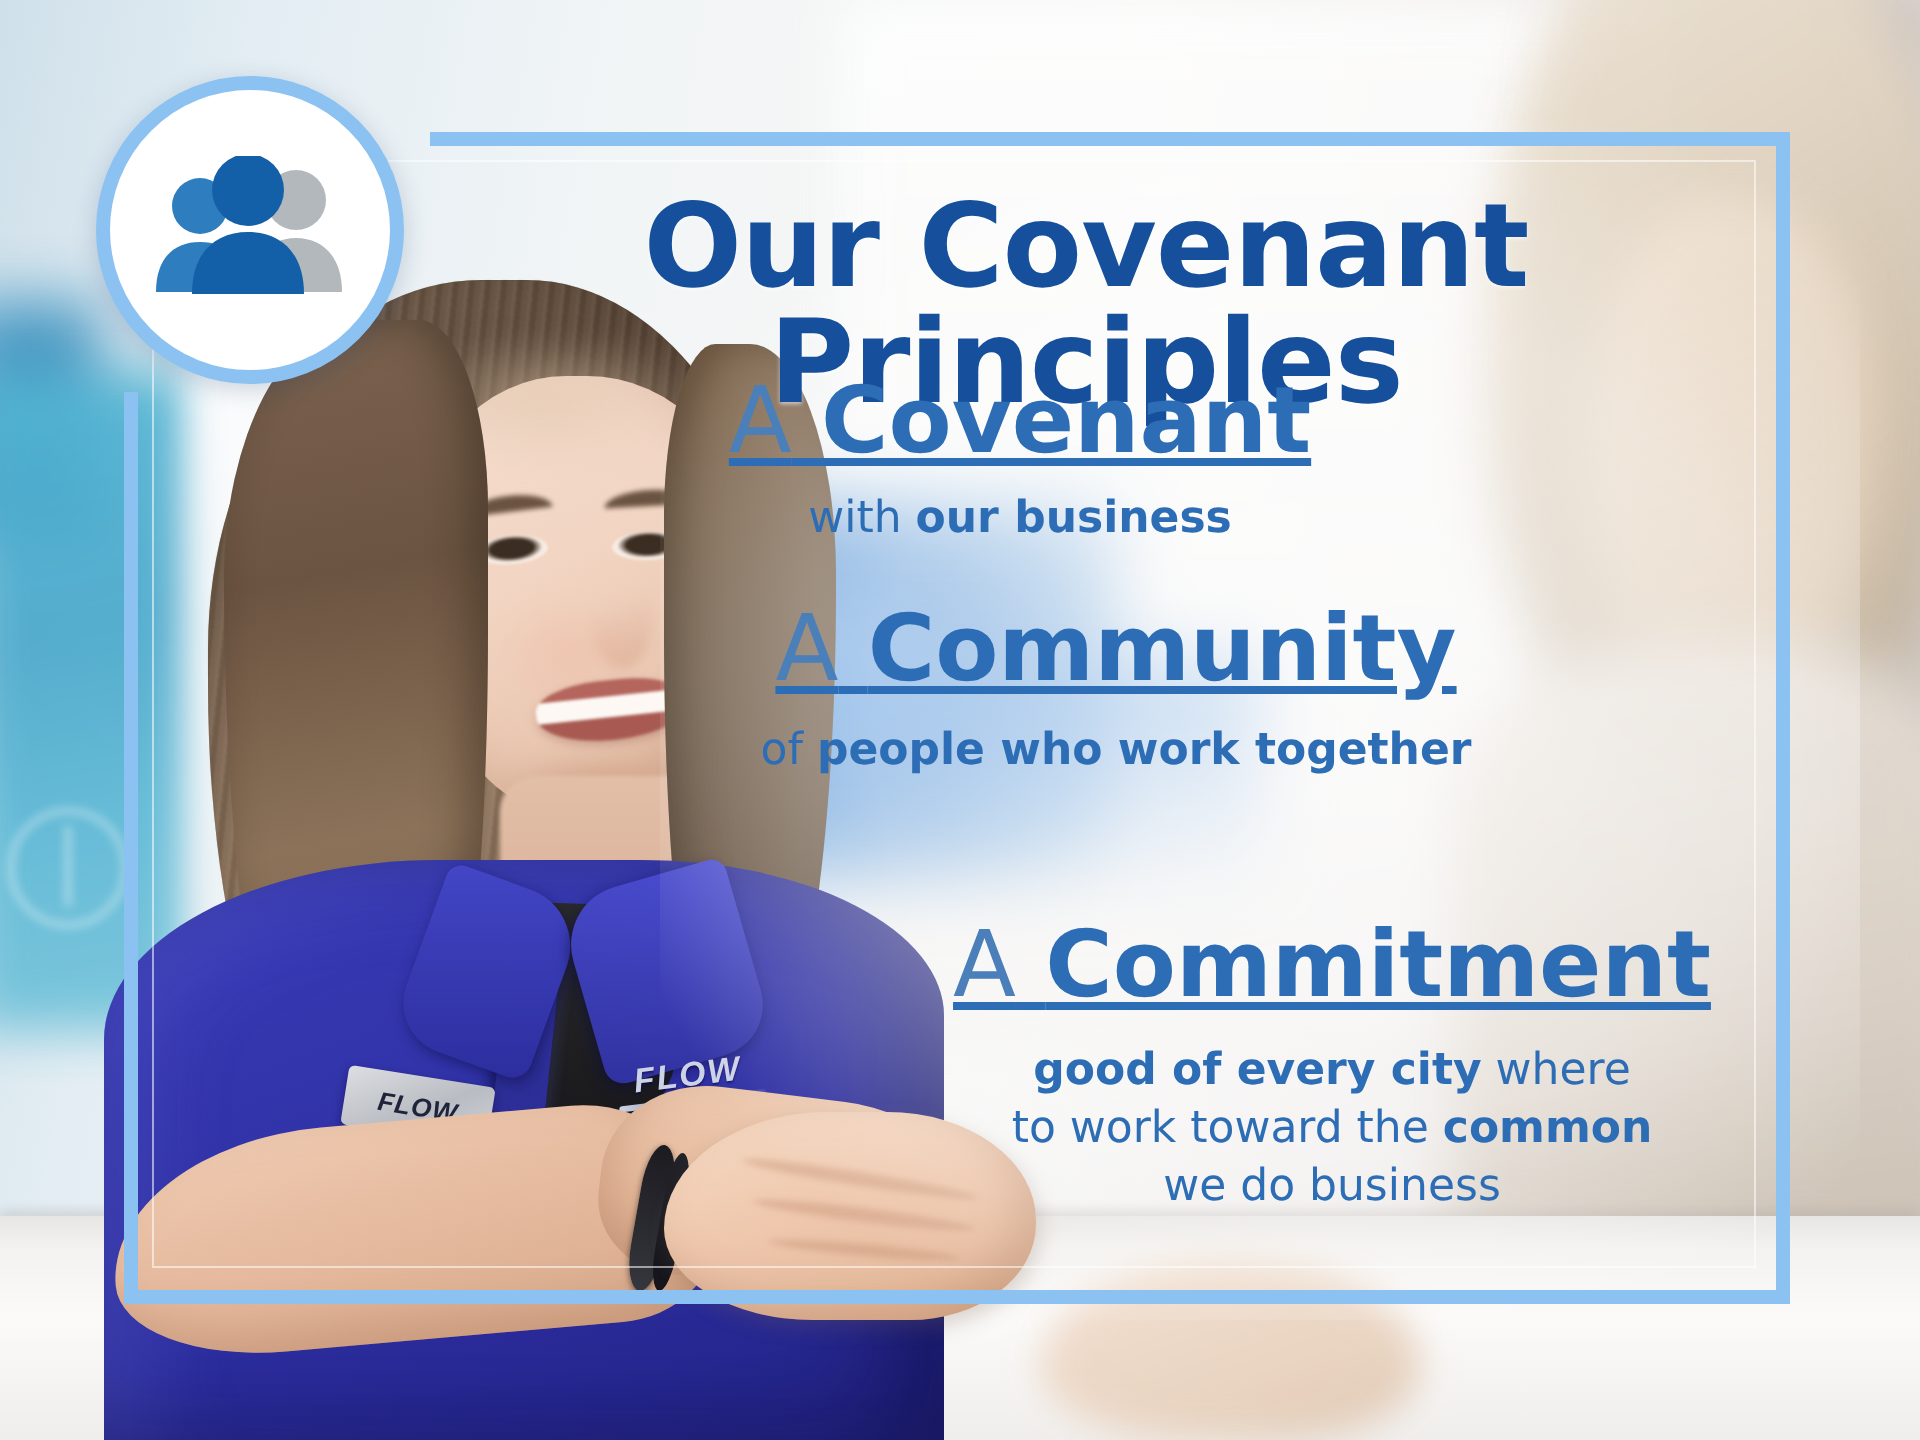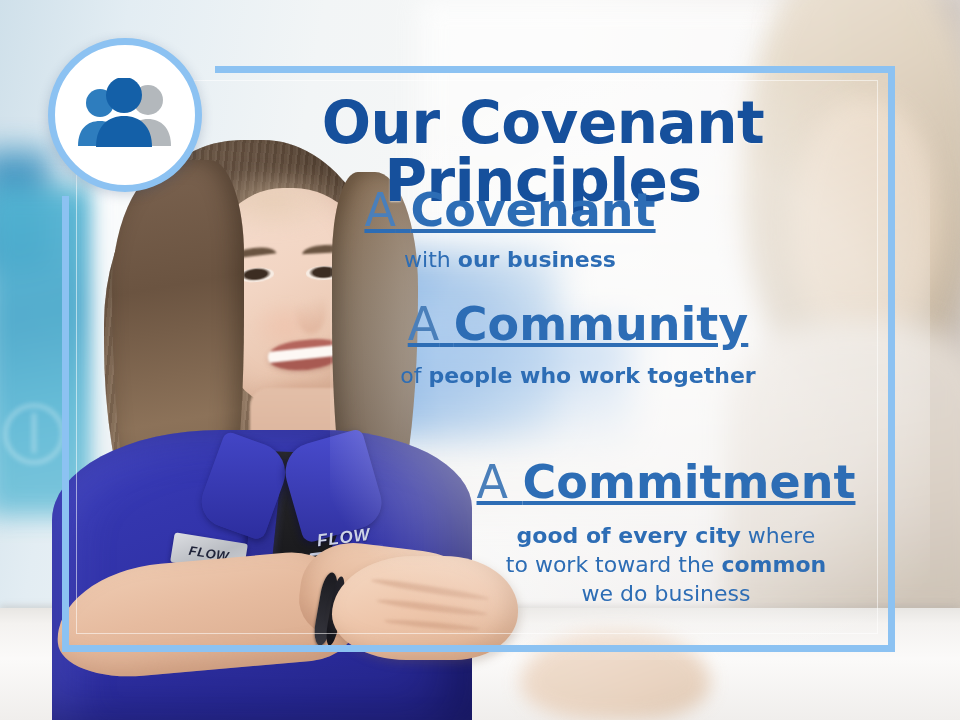--- a/index.html
+++ b/index.html
@@ -369,21 +369,21 @@
     font-family: "DejaVu Sans", sans-serif;
     font-size: 22px;
     line-height: 1.32;
     color: var(--blue, #2d6db5);
     font-weight: 400;
     margin-top: 8px;
   }
   .p-sub b { font-weight: 700; }
 
   #p1 { left: 300px; top: 186px; width: 420px; }
-  #p2 { left: 358px; top: 300px; width: 440px; }
+  #p2 { left: 338px; top: 300px; width: 440px; }
   #p3 { left: 436px; top: 458px; width: 460px; }
 
   #p1 .p-sub { margin-top: 10px; }
   #p2 .p-sub { margin-top: 12px; }
   #p3 .p-sub { margin-top: 14px; }
 </style>
 </head>
 <body>
 
 <div id="stage" style="--frame: #8cc2f2; --navy: #16509c; --blue: #2d6db5; --lightblue: #4a7fba;">

